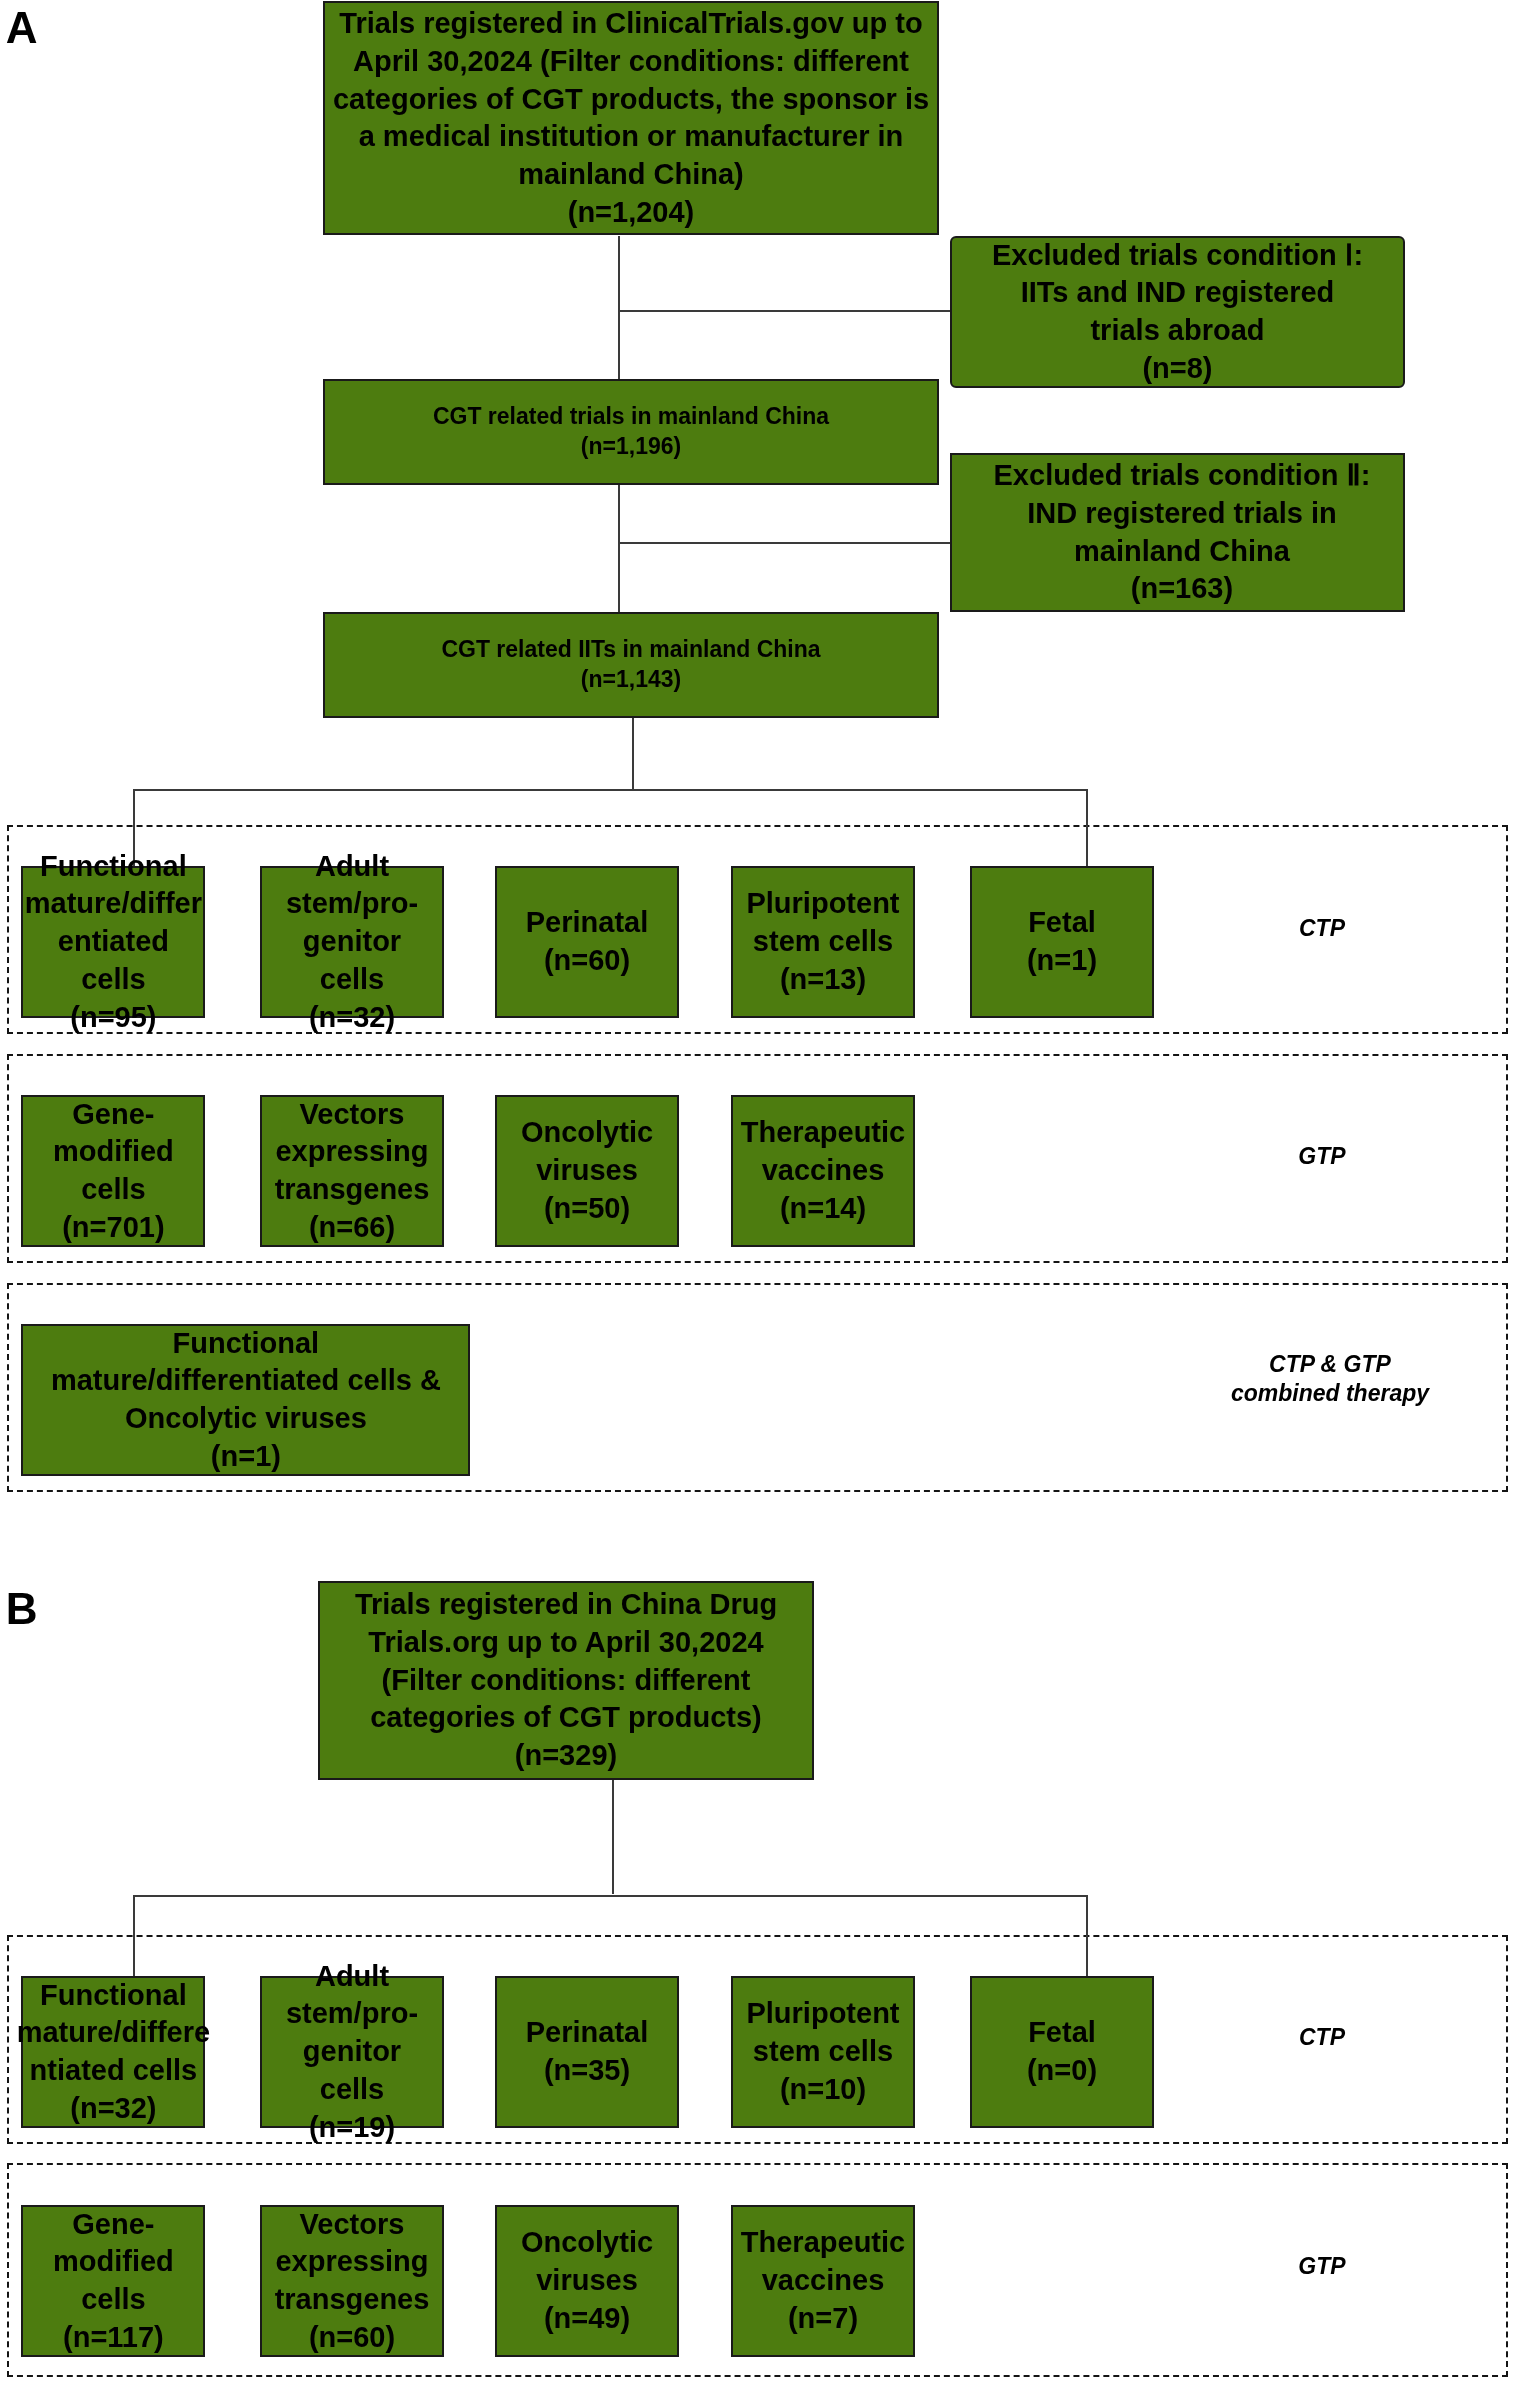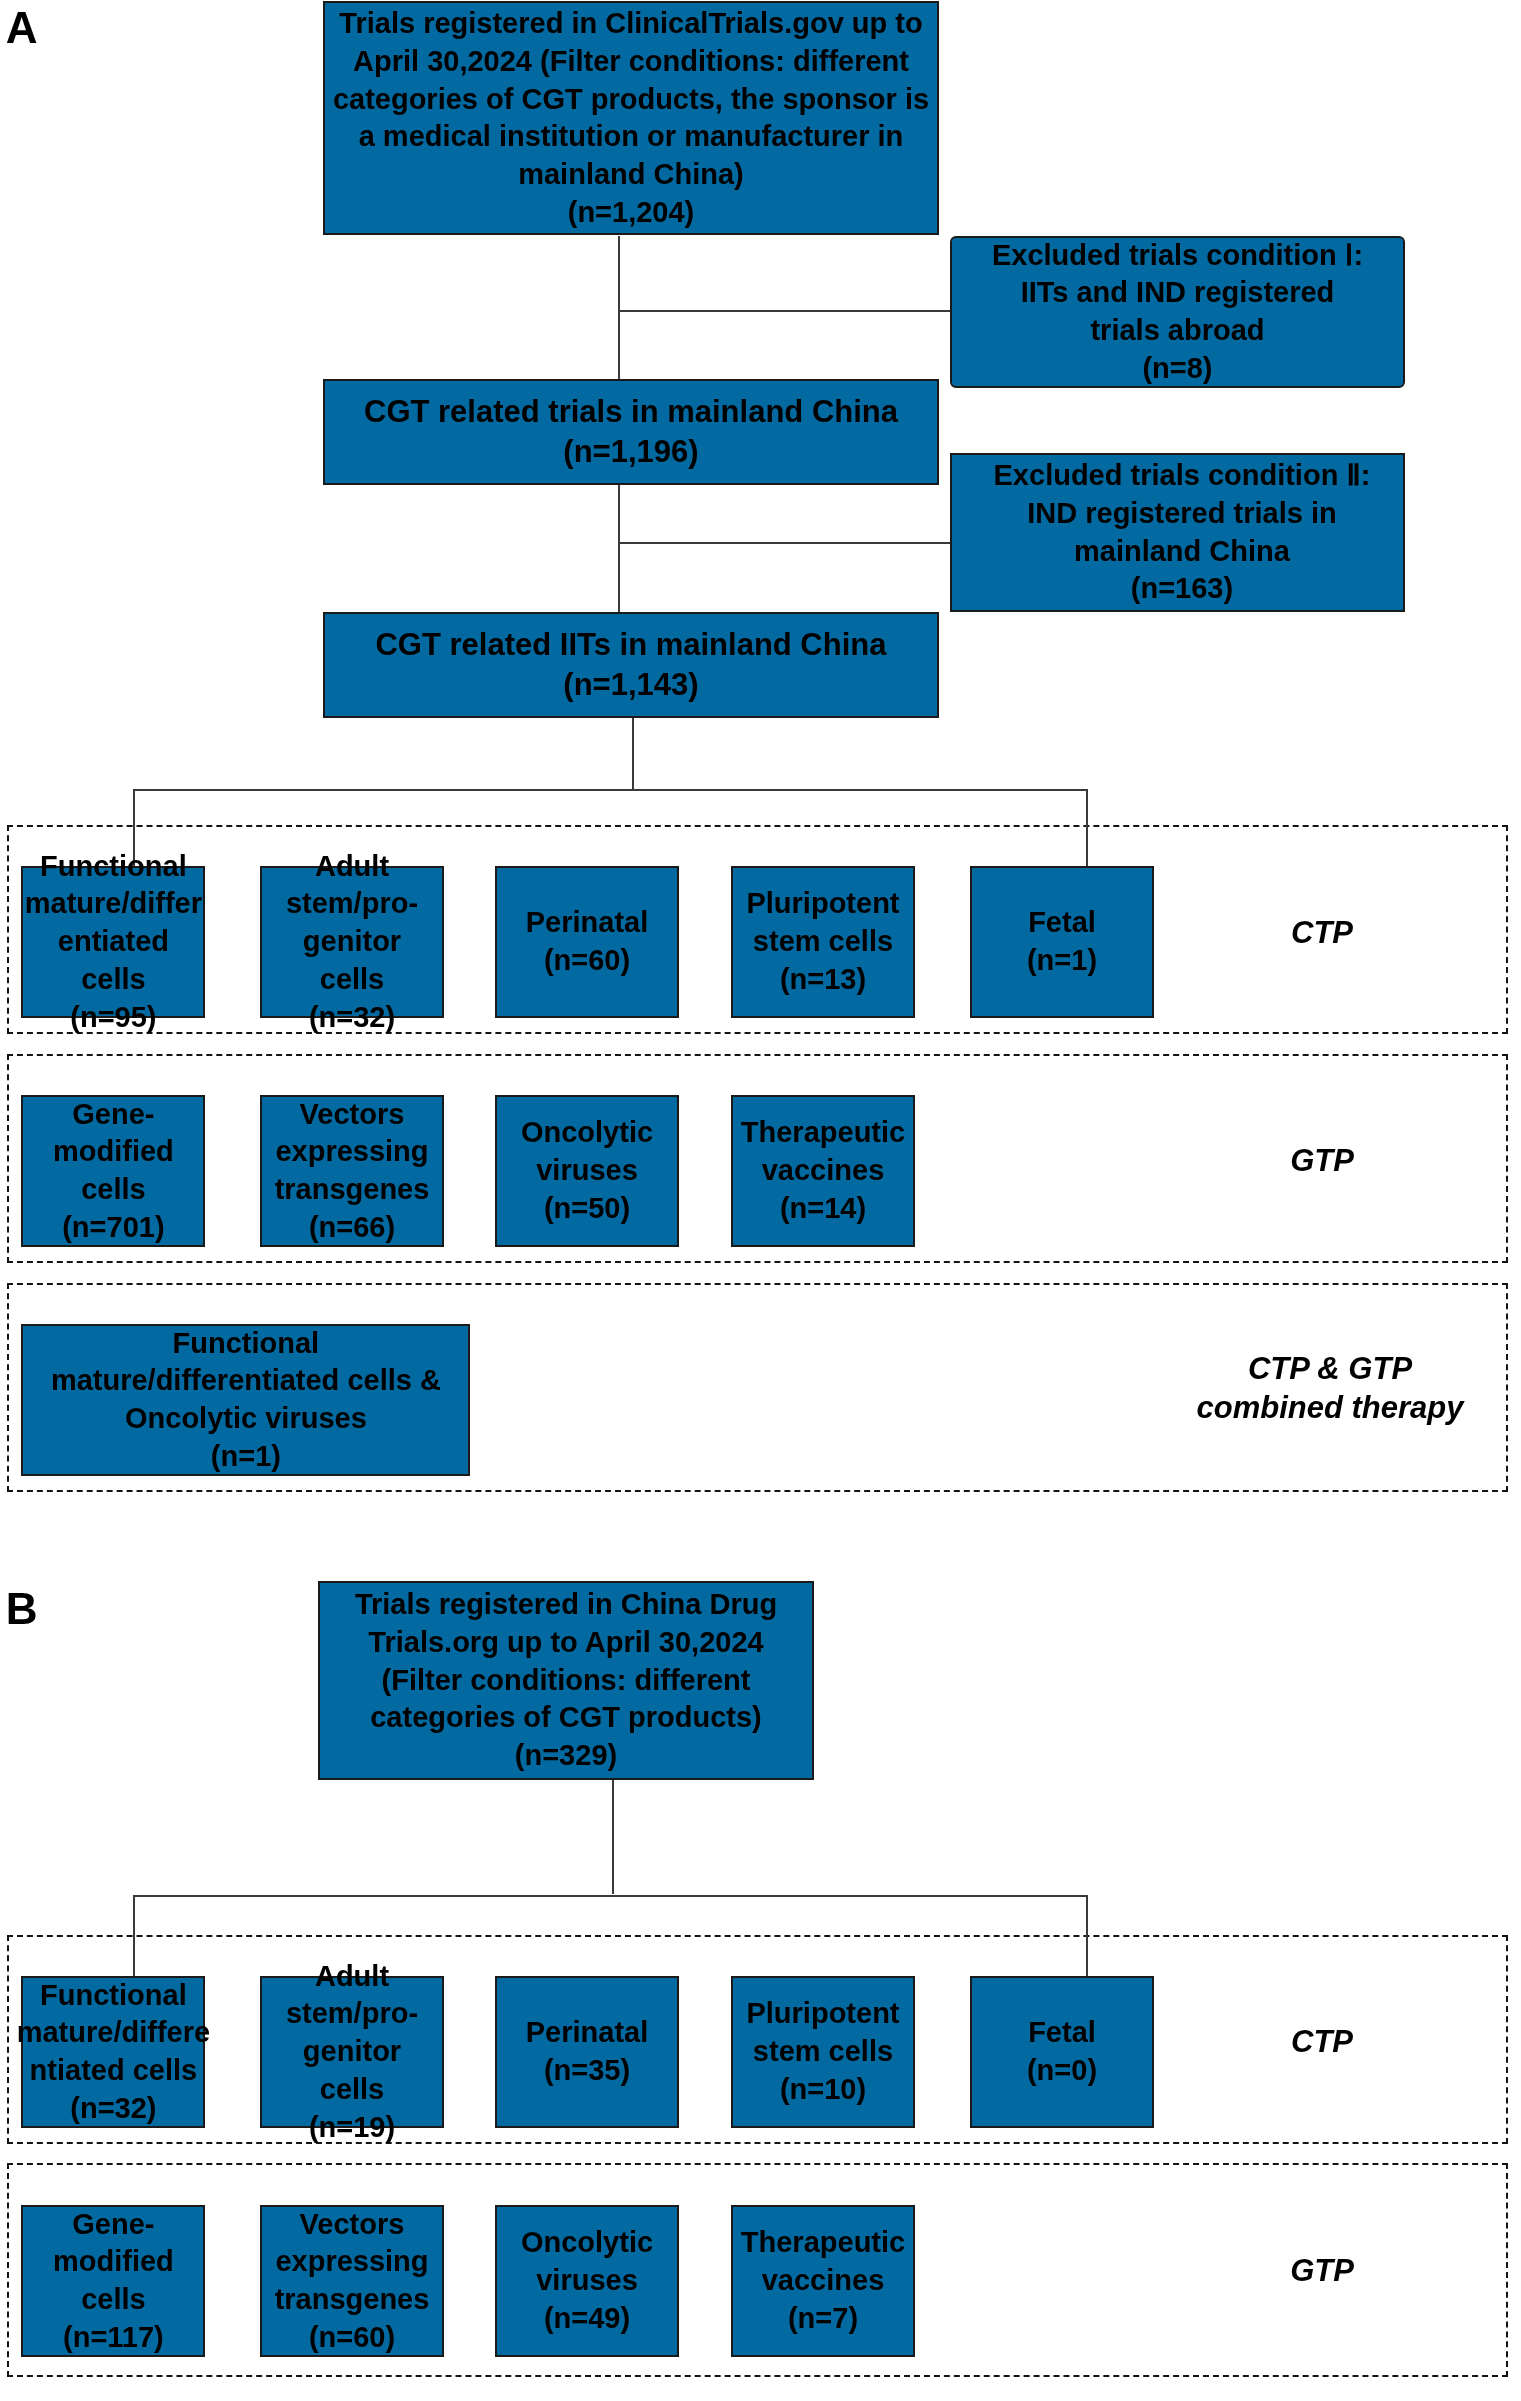--- a/index.html
+++ b/index.html
@@ -22,21 +22,21 @@
     font-weight: bold;
     font-size: 44px;
     line-height: 1;
     letter-spacing: -0.7px;
   }
 
   
   .node {
     position: absolute;
     border: 2.1px solid #1a1a1a;
-    background: #0369a1;
+    background: #4d7c0f;
     display: flex;
     align-items: center;
     justify-content: center;
     text-align: center;
     font-weight: bold;
     line-height: 1.30;
     padding: 4.3px 7.1px;
     white-space: pre-line;
     z-index: 3;
   }
@@ -66,21 +66,21 @@
     position: absolute;
     font-style: italic;
     font-weight: bold;
     text-align: center;
     line-height: 1.25;
     white-space: pre-line;
     z-index: 4;
   }
   .fs-40 { font-size: 29px; }
   .fs-41 { font-size: 29px; }
-  .fs-43 { font-size: 31px; }
+  .fs-43 { font-size: 23px; }
 </style>
 </head>
 <body>
 
 <div class="panel-label" style="left:5.7px; top:5.7px;">A</div>
 
 <div class="node fs-41" style="left:323px; top:1.4px; width:616px; height:234px;">Trials registered in ClinicalTrials.gov up to April 30,2024 (Filter conditions: different categories of CGT products, the sponsor is a medical institution or manufacturer in mainland China)
 (n=1,204)</div>
 
 <div class="line-v" style="left:618px; top:236px; height:143px;"></div>

